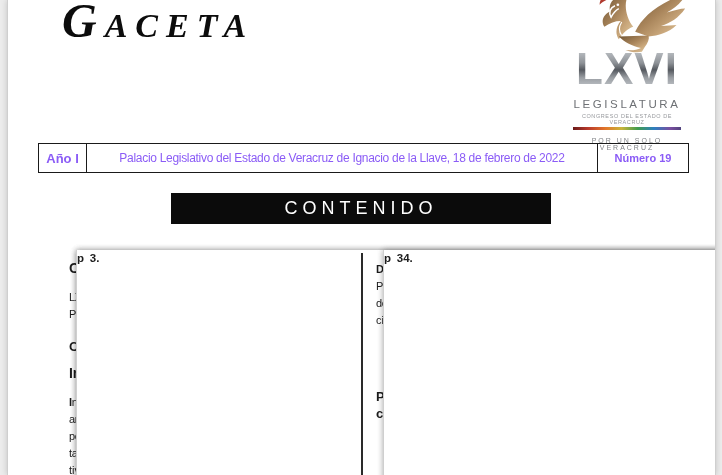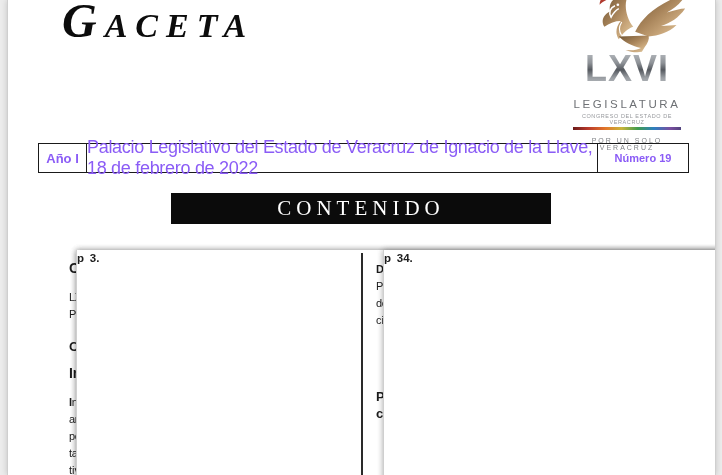--- a/index.html
+++ b/index.html
@@ -8,40 +8,40 @@
         border-left:1px solid #cfcfcf;border-right:1px solid #cfcfcf;
         box-shadow:0 0 6px rgba(0,0,0,.18);overflow:hidden;}
 
   
   .masthead{position:relative;height:141px;}
   .title{position:absolute;left:54px;top:-8px;font-family:"Liberation Serif",serif;
          font-style:italic;font-variant:small-caps;font-weight:700;font-size:48px;
          line-height:57px;letter-spacing:8px;color:#0c0c0c;}
   .logo{position:absolute;left:565px;top:0;width:108px;text-align:center;}
   .eagle{display:block;margin:-7px 0 0 16px;}
-  .lxvi{margin-top:-4px;font-size:36px;font-weight:700;letter-spacing:1px;line-height:40px;
+  .lxvi{margin-top:-4px;font-size:44px;font-weight:700;letter-spacing:1px;line-height:40px;
         background:linear-gradient(180deg,#c2c6ca 0%,#8e9297 35%,#55595f 52%,#9a9ea3 72%,#c6cace 100%);
         -webkit-background-clip:text;background-clip:text;color:transparent;text-decoration:underline;}
   .legislatura{margin-top:9px;font-size:11.5px;letter-spacing:2.6px;color:#6e7175;}
   .congreso{margin-top:3px;font-size:5.5px;letter-spacing:0.6px;color:#97999d;}
   .rainbow{height:3px;margin-top:2px;
         background:linear-gradient(90deg,#6b1b1b 0%,#b93a2b 14%,#e2762a 30%,#c8b43a 45%,#3f9b4e 60%,#2e7fc0 75%,#7a4fa0 90%,#52437e 100%);}
   .motto{margin-top:7px;font-size:7px;letter-spacing:2px;color:#808387;}
 
   
   .info-bar{position:absolute;left:30px;top:143px;width:651px;height:30px;box-sizing:border-box;
             border:1.5px solid #1a1a1a;display:flex;align-items:stretch;color:#8b5cf6;}
   .cell{display:flex;align-items:center;justify-content:center;}
   .cell.left{width:47px;font-weight:bold;font-size:13px;border-right:1px solid #1a1a1a;}
-  .cell.center{flex:1;font-size:18px;letter-spacing:-0.3px;}
+  .cell.center{flex:1;font-size:12px;letter-spacing:-0.3px;}
   .cell.right{width:90px;font-weight:bold;font-size:11px;border-left:1px solid #1a1a1a;}
 
   
   .contenido{position:absolute;left:163px;top:193px;width:380px;height:31px;background:#0b0b0b;
-             color:#fff;font-family:Liberation Serif, serif;font-size:21px;letter-spacing:5px;
+             color:#fff;font-family:Liberation Sans, sans-serif;font-size:18px;letter-spacing:5px;
              display:flex;align-items:center;justify-content:center;}
 
   
   .toc{position:absolute;left:0;top:250px;width:707px;height:225px;color:#1d1d1d;}
   .divider{position:absolute;left:353px;top:3px;height:222px;width:1.5px;background:#2a2a2a;}
   .col{position:absolute;top:0;font-size:11px;}
   .col-left{left:61px;width:284px;}
   .col-right{left:368px;width:315px;}
   .toc-heading{font-size:14px;font-weight:bold;letter-spacing:-0.2px;line-height:17px;margin-top:10px;}
   .col-left .toc-heading + .toc-para{margin-top:12px;}

